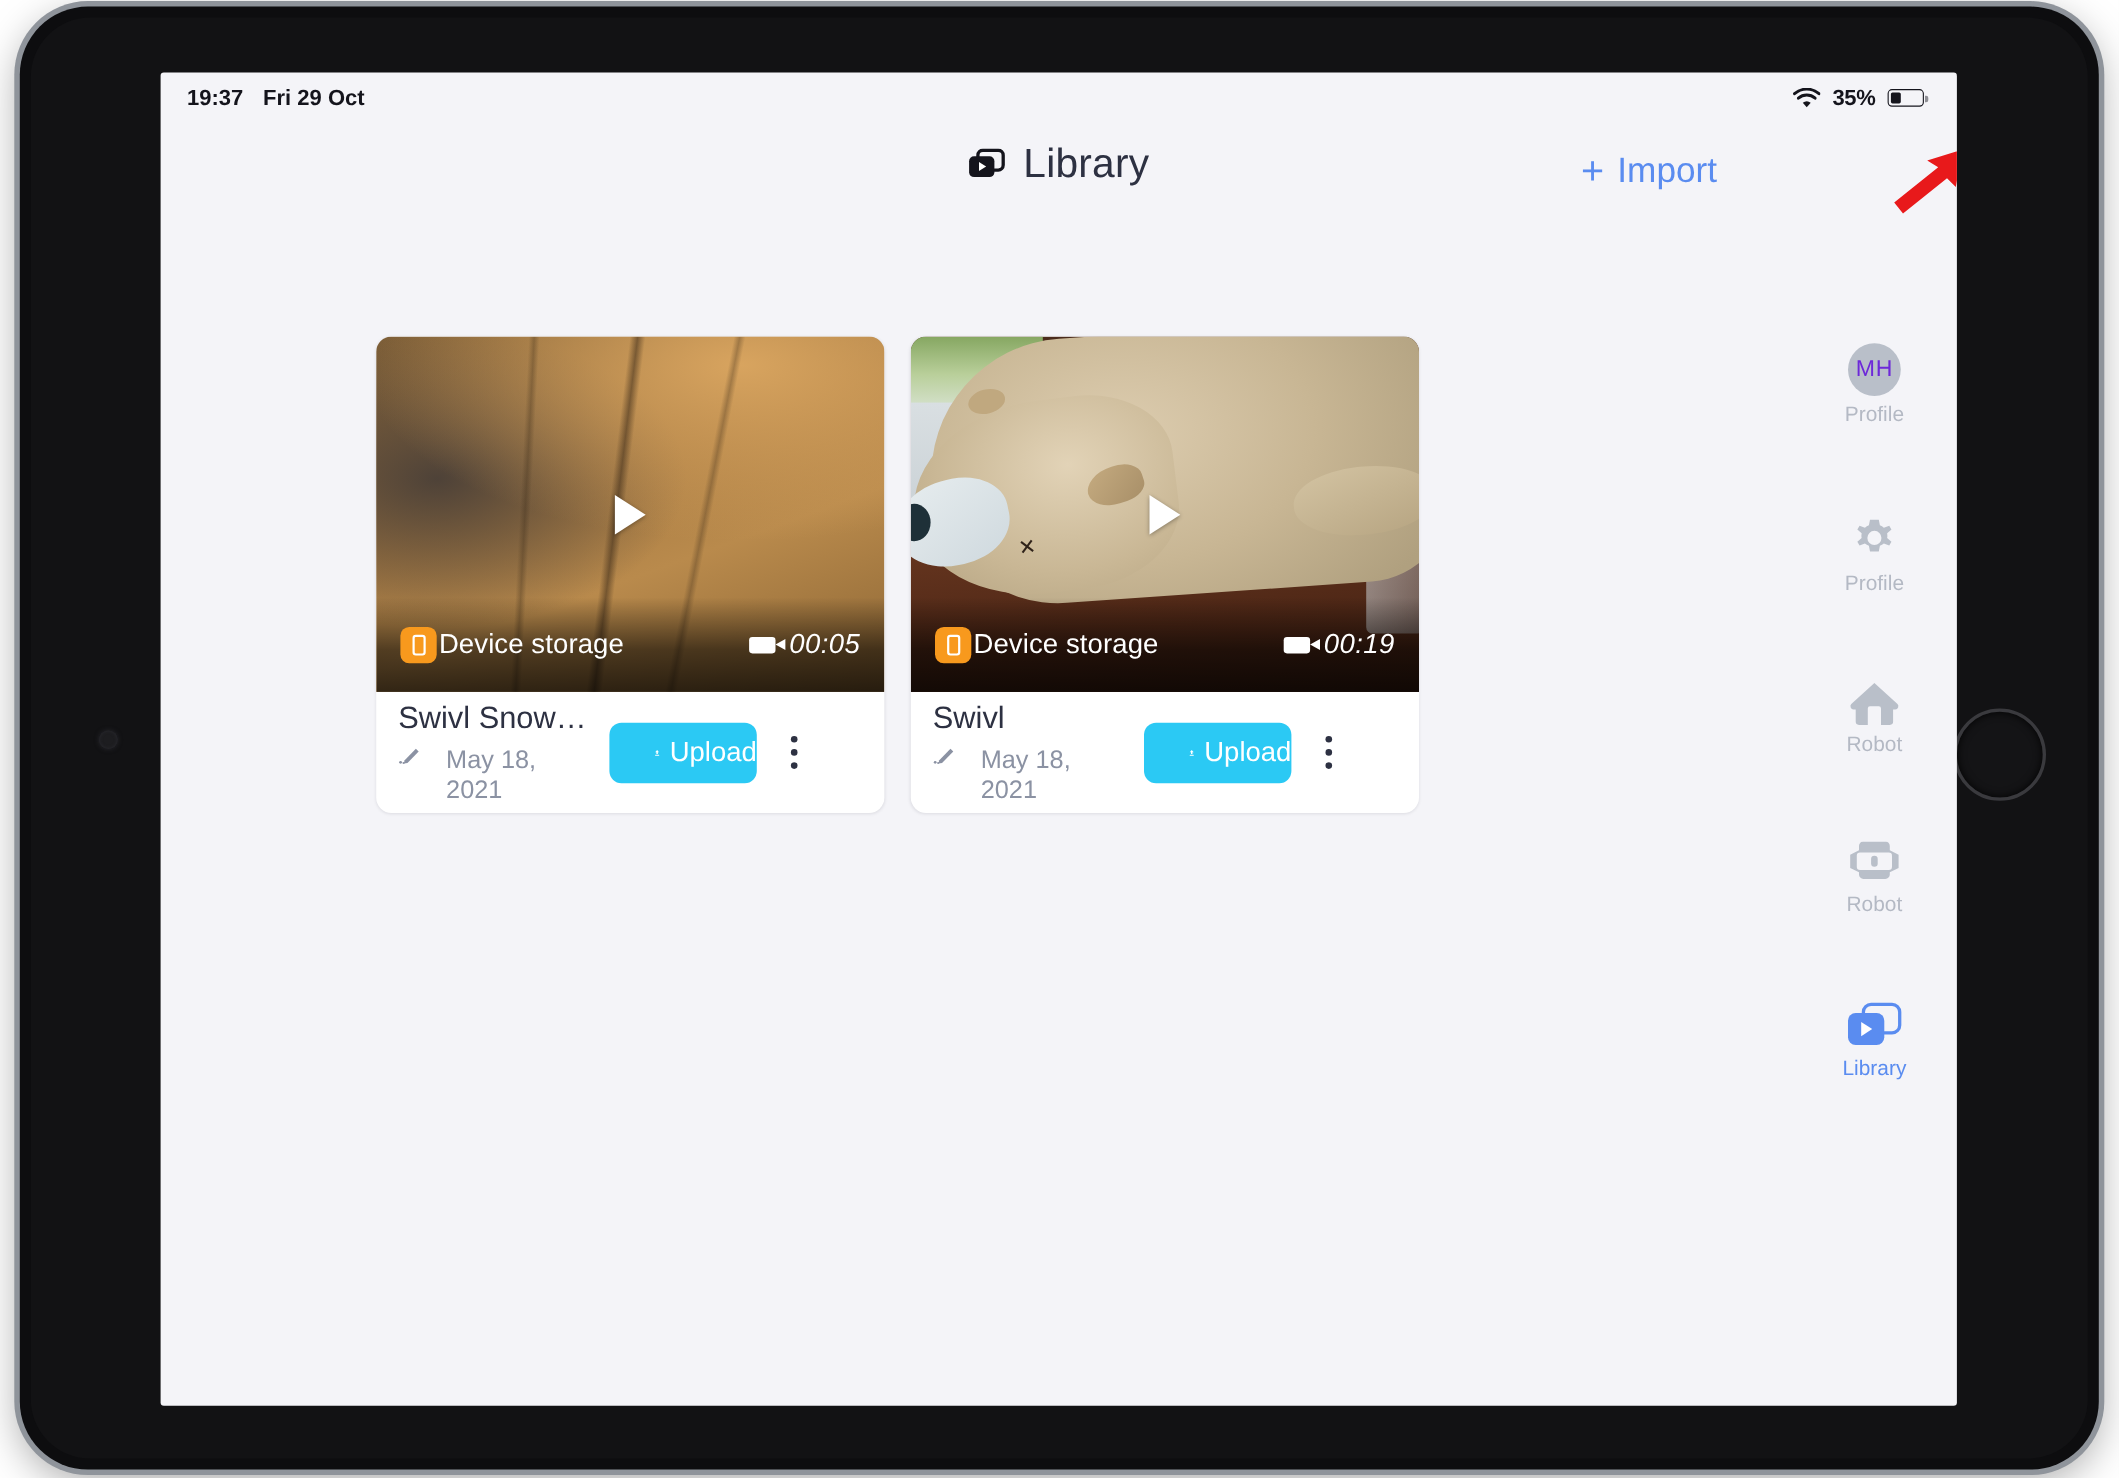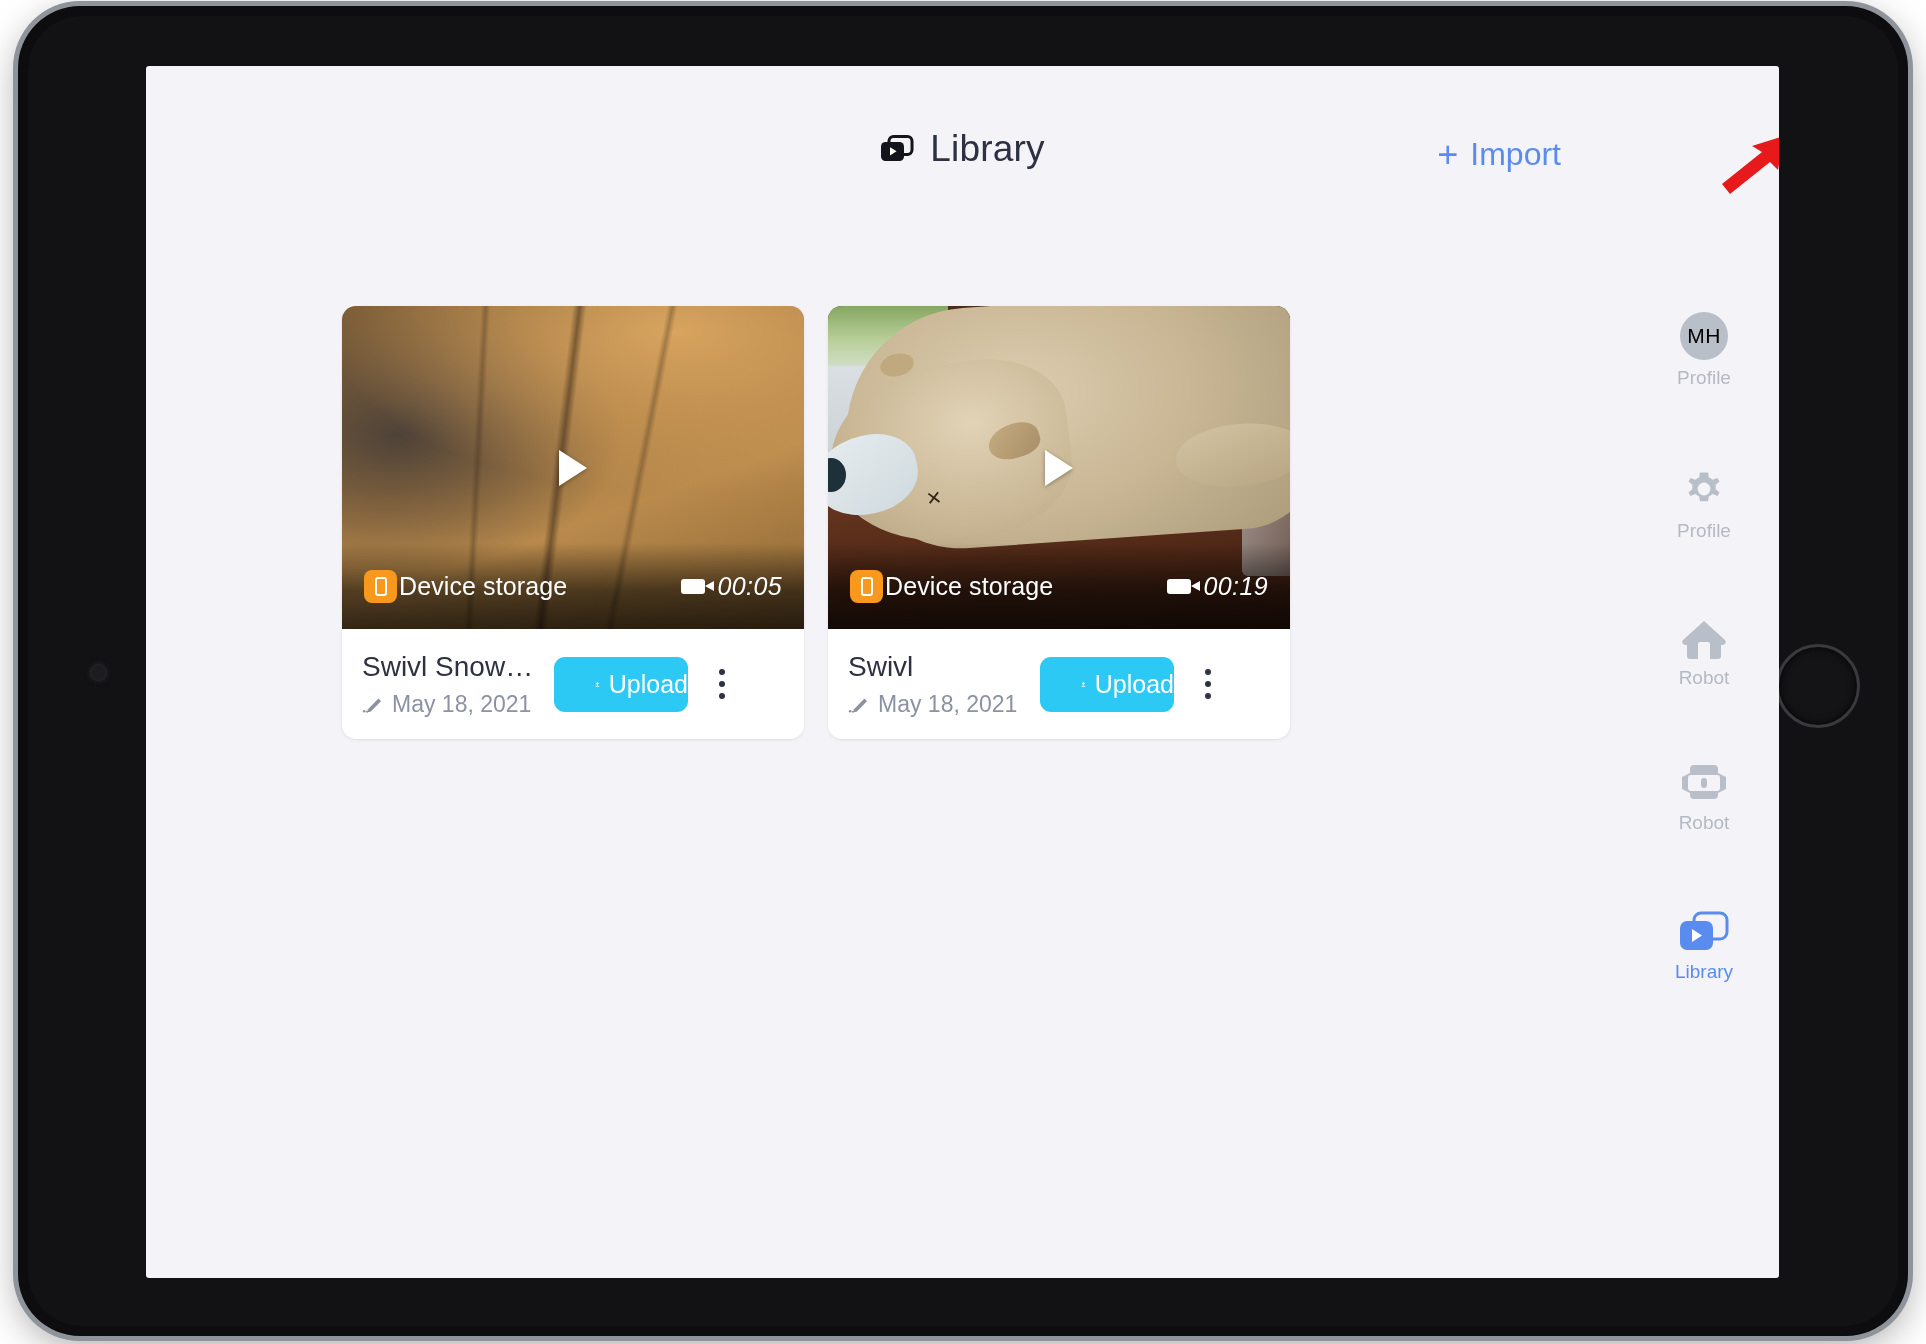--- a/index.html
+++ b/index.html
@@ -256,21 +256,21 @@
     height: 110px;
     display: flex; align-items: center;
     padding: 0 16px 0 20px;
   }
   .card-meta { flex: 0 0 auto; width: 180px; }
   .card-title {
     font-size: 28px; color: #2d3142;
     white-space: nowrap; overflow: hidden; text-overflow: ellipsis;
     margin-bottom: 8px;
   }
-  .card-date-row { display: flex; align-items: center; gap: 8px; }
+  .card-date-row { display: flex; align-items: flex-start; gap: 22px; }
   .pencil-icon { display: block; }
   .card-date { font-size: 23px; color: #8b92a3; }
   .upload-button {
     margin-left: 12px;
     width: 134px; height: 55px;
     background: #2bc9f4;
     border: none; border-radius: 11px;
     color: #ffffff; font-size: 25px;
     font-family: "Liberation Sans", sans-serif;
     display: flex; align-items: center; justify-content: center; gap: 8px;
@@ -299,41 +299,59 @@
     width: 120px;
     display: flex; flex-direction: column; align-items: center;
     gap: 7px; margin-bottom: 76px; cursor: pointer;
   }
   .nav-label { font-size: 19px; color: #b4b9c4; }
   .nav-item.active .nav-label { color: #5a8cf0; }
   #avatar {
     width: 48px; height: 48px; border-radius: 50%;
     background: #b9bfc9;
     display: flex; align-items: center; justify-content: center;
-    color: #000000; font-size: 21px; letter-spacing: .5px;
+    color: #6d28d9; font-size: 21px; letter-spacing: .5px;
   }
 
   
   #annotation-arrow {
     position: absolute;
     left: 1572px; top: 66px;
     width: 70px; height: 70px;
     pointer-events: none;
   }
 </style>
 </head>
 <body>
 
 <div id="device-frame">
   <div id="bezel-inner"></div>
   <div id="front-camera"></div>
   <div id="home-button"></div>
 
   <div id="screen">
 
+    <div id="status-bar">
+      <div id="status-left">
+        <span>19:37</span>
+        <span>Fri 29 Oct</span>
+      </div>
+      <div id="status-right">
+        <svg class="wifi-icon" width="25" height="19" viewBox="0 0 25 19">
+          <path d="M12.5 17.6 L8.9 13.4 a5.8 5.8 0 0 1 7.2 0 Z" fill="#14141c"></path>
+          <path d="M4.9 9.3 a11.6 11.6 0 0 1 15.2 0" stroke="#14141c" stroke-width="2.7" fill="none" stroke-linecap="round"></path>
+          <path d="M1.4 5.2 a16.8 16.8 0 0 1 22.2 0" stroke="#14141c" stroke-width="2.7" fill="none" stroke-linecap="round"></path>
+        </svg>
+        <span id="battery-pct">35%</span>
+        <div id="battery-shell">
+          <div id="battery-fill" style="width: 35%;"></div>
+          <div id="battery-cap"></div>
+        </div>
+      </div>
+    </div>
 
     <div id="app-header">
       <div id="header-title">
         <svg width="34" height="28" viewBox="0 0 34 28">
           <rect x="9" y="1.6" width="23" height="18" rx="4.5" fill="none" stroke="#14141c" stroke-width="3"></rect>
           <rect x="1" y="7" width="23" height="19" rx="4.5" fill="#14141c"></rect>
           <path d="M10 12.2 L16.5 16.3 L10 20.4 Z" fill="#ffffff"></path>
         </svg>
         <span class="title-text">Library</span>
       </div>

